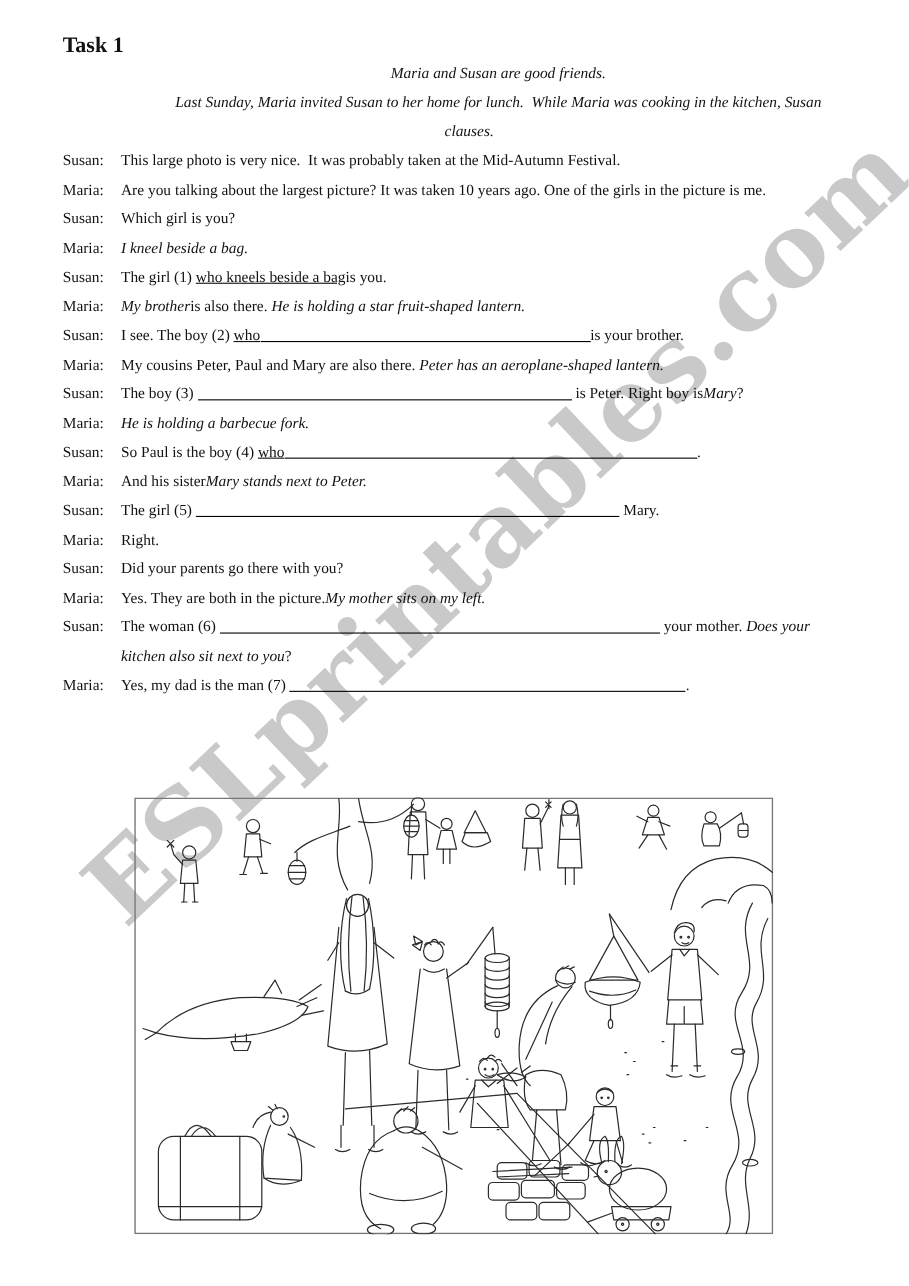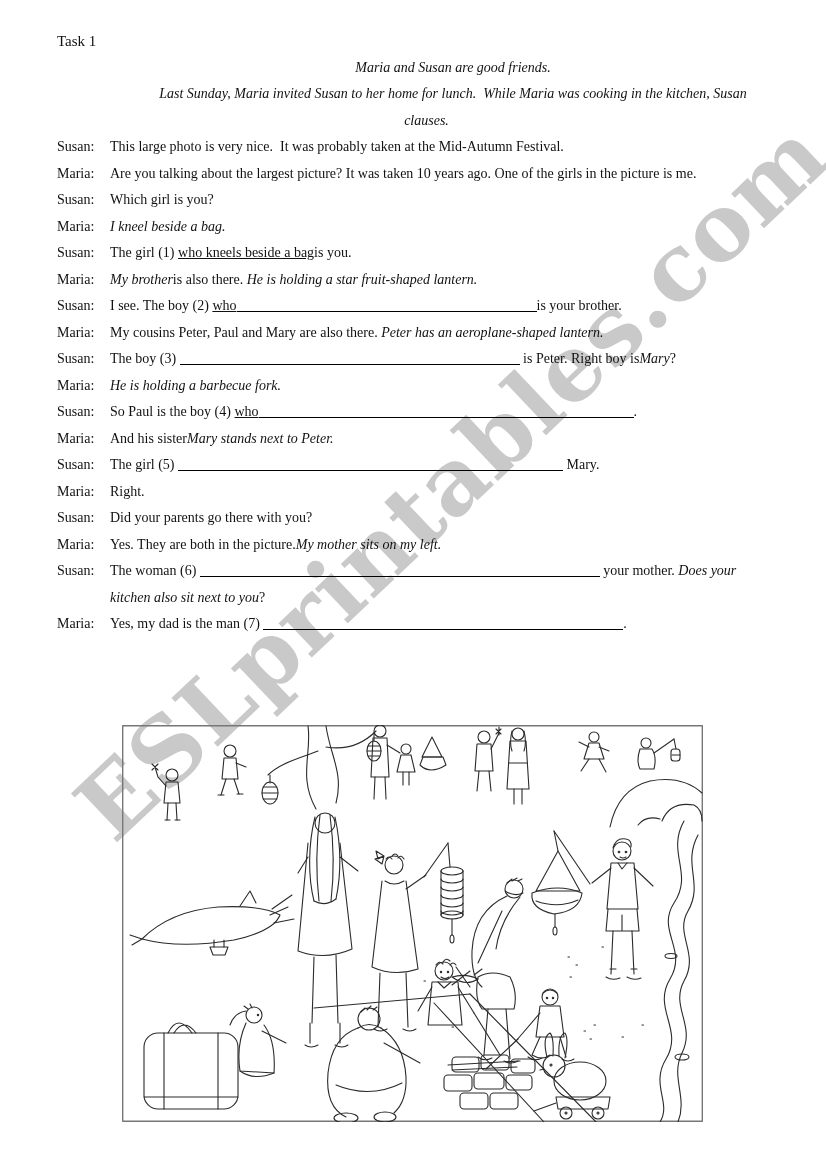--- a/index.html
+++ b/index.html
@@ -25,21 +25,21 @@
     z-index:0;
     user-select:none;
   }
   .sheet {
     position:absolute;
     left:57px; top:28px; right:30px;
     z-index:1;
     font-size:14px;
     line-height:26.5px;
   }
-  .title-row { font-weight:normal; font-size:15px; white-space:pre; }
+  .title-row { font-weight:bold; font-size:20px; white-space:pre; }
   .intro-row { font-style:italic; white-space:pre;text-align:center; }
   .intro-row.first { padding-left:53px; }
   .dlg-row { position:relative; padding-left:53px; white-space:pre; }
   .dlg-row .speaker { position:absolute; left:0; top:0; }
   .it { font-style:italic; }
   .un { text-decoration:underline;margin-top:43px; }
   .blank {
     display:inline-block;
     border-bottom:1px solid #000;
     height:10px;

